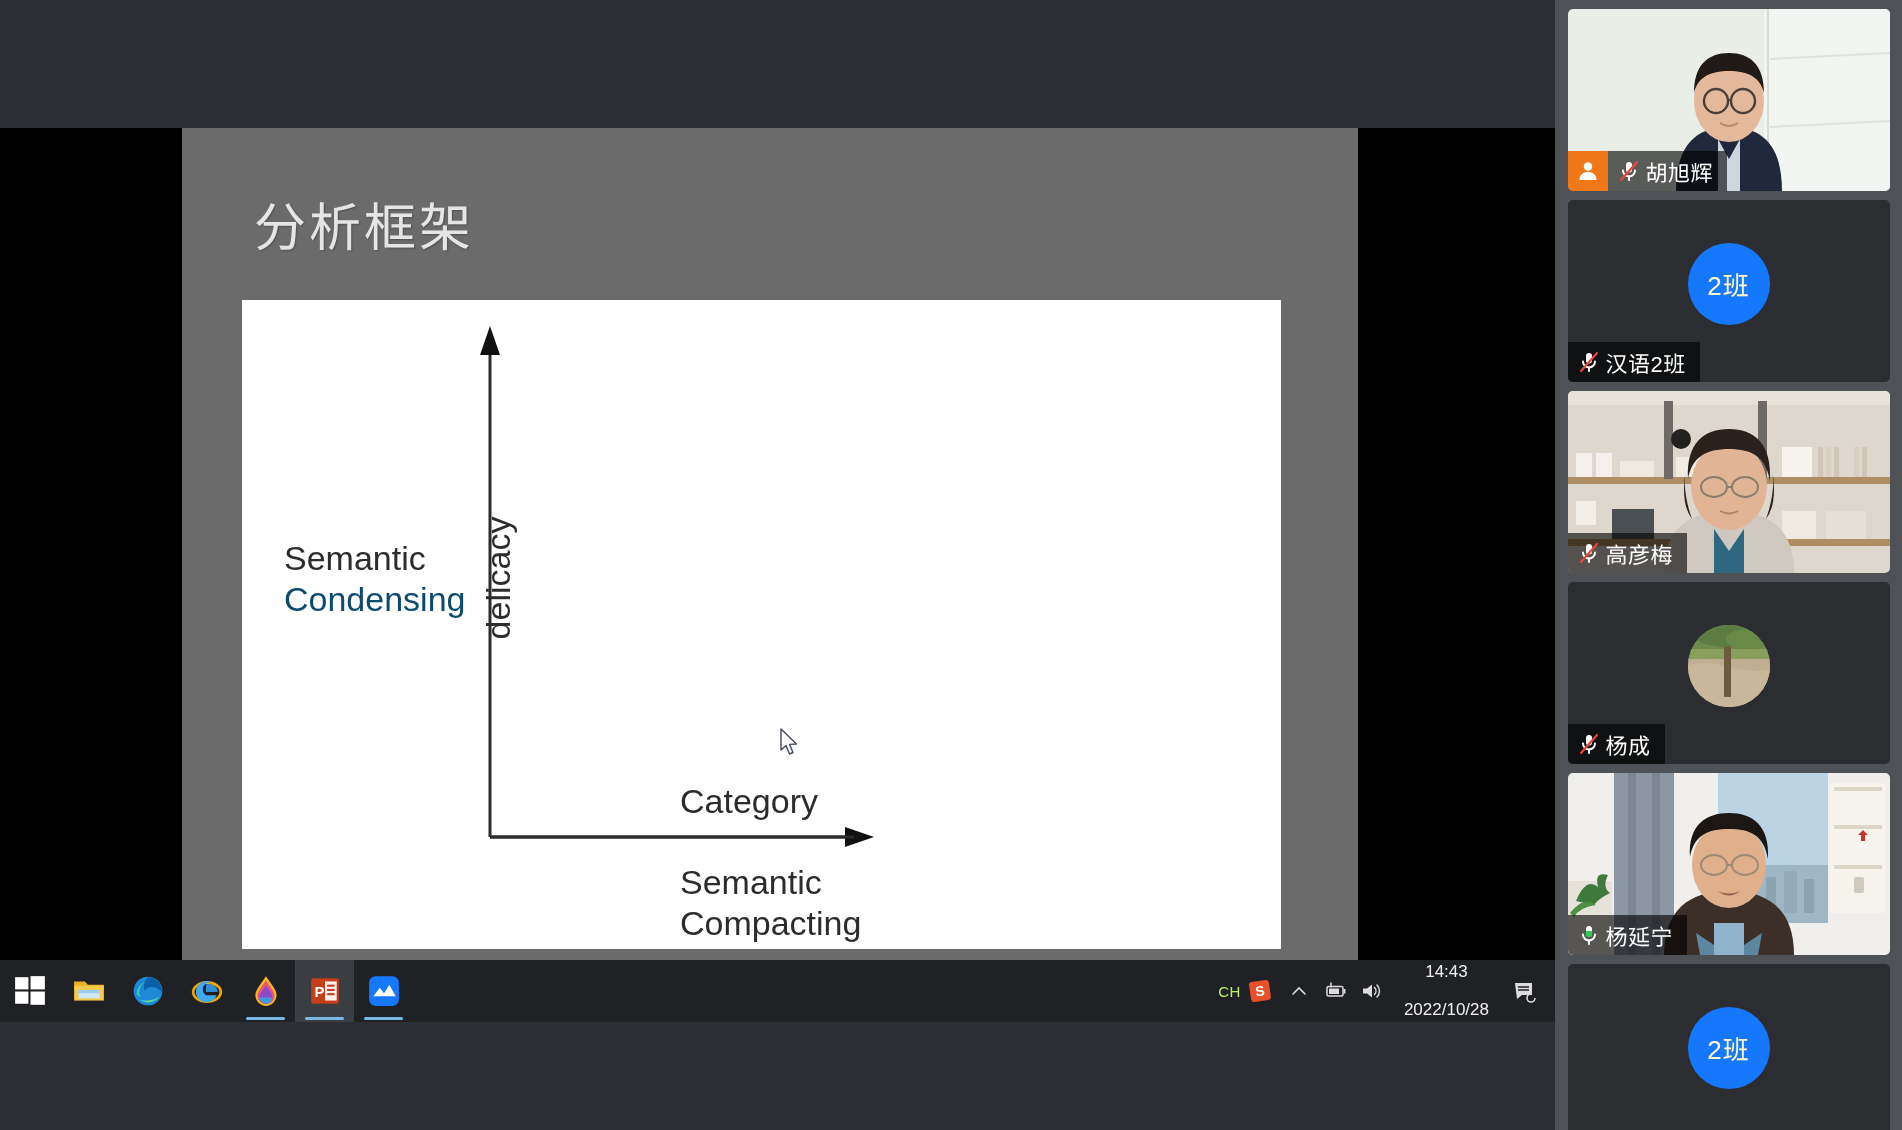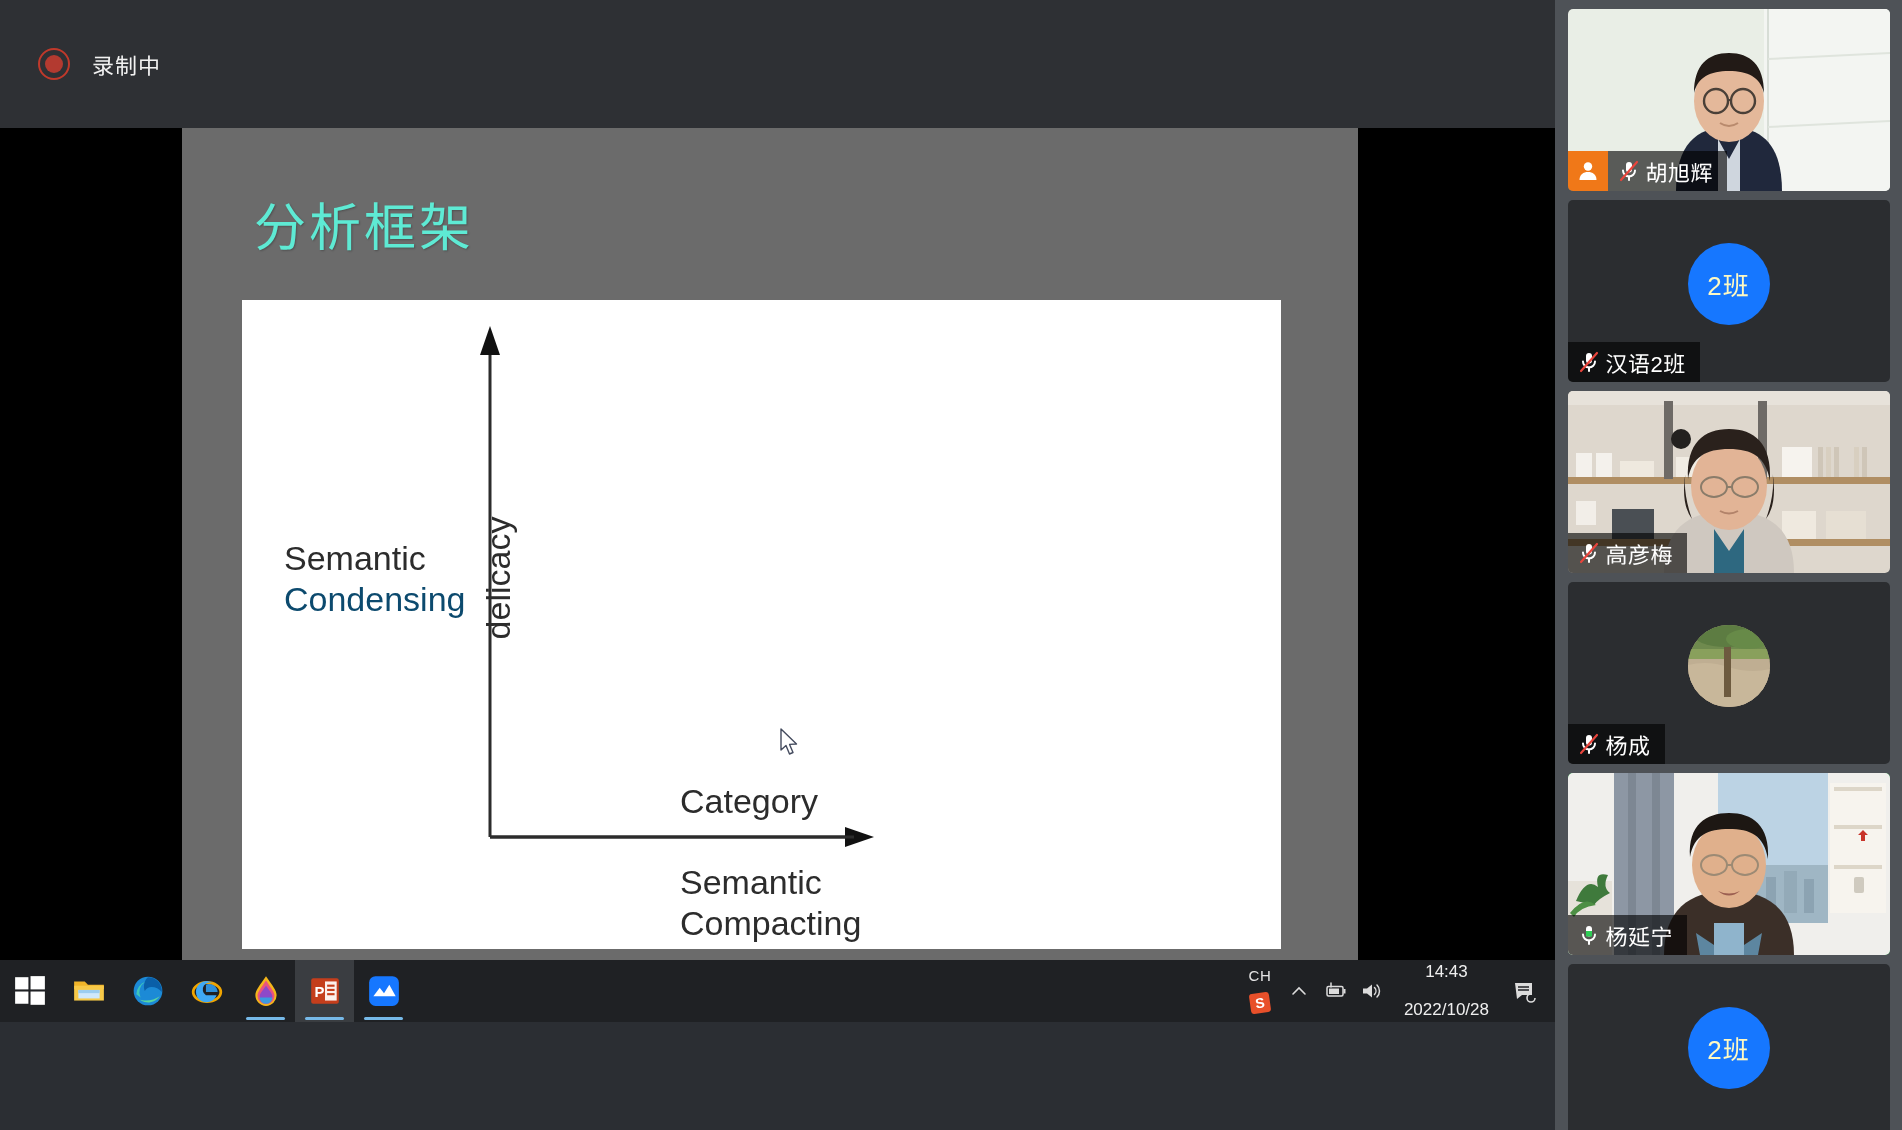--- a/index.html
+++ b/index.html
@@ -64,21 +64,21 @@
   }
   .slide {
     position: absolute;
     left: 182px; top: 0;
     width: 1176px; height: 832px;
     background: #6b6b6b;
   }
   .slide-title {
     position: absolute;
     left: 72px; top: 58px;
-    color: #5eead4;
+    color: #e5e5e5;
     font-size: 52px;
     letter-spacing: 3px;
     font-weight: 400;
     text-shadow: 1px 1px 2px rgba(0,0,0,.25);
     white-space: nowrap;
   }
   .diagram {
     position: absolute;
     left: 60px; top: 172px;
     width: 1039px; height: 649px;
@@ -127,22 +127,21 @@
     align-items: center;
     height: 100%;
     padding-right: 10px;
     gap: 2px;
   }
   .tray-ime {
     display: flex;
     align-items: center;
     gap: 7px;
     padding: 0 8px;
-    color: #e5e5e5;
-    flex-direction: column;
+    color: #bef264;
   }
   .tray-ime .ch {
     font-size: 15px;
     font-variant: small-caps;
     letter-spacing: .5px;
   }
   .tray-btn {
     width: 34px; height: 62px;
     display: flex;
     align-items: center;
@@ -252,28 +251,20 @@
     border-radius: 50%;
     overflow: hidden;
   }
   .avatar-photo svg { width: 100%; height: 100%; display: block; }
 </style>
 </head>
 <body>
 
 <div id="app">
 
-  <div class="topbar">
-    <div class="rec-wrap">
-      <span class="rec-dot">
-          <i></i>
-        </span>
-      <span class="rec-label">录制中</span>
-    </div>
-  </div>
 
   <div class="stage">
     <div class="slide">
 
       <div class="slide-title">分析框架</div>
 
       <div class="diagram">
         <svg viewBox="0 0 1039 649" preserveAspectRatio="none" aria-hidden="true">
 
           <line x1="248" y1="48" x2="248" y2="537" stroke="#2c2c2c" stroke-width="3"></line>

